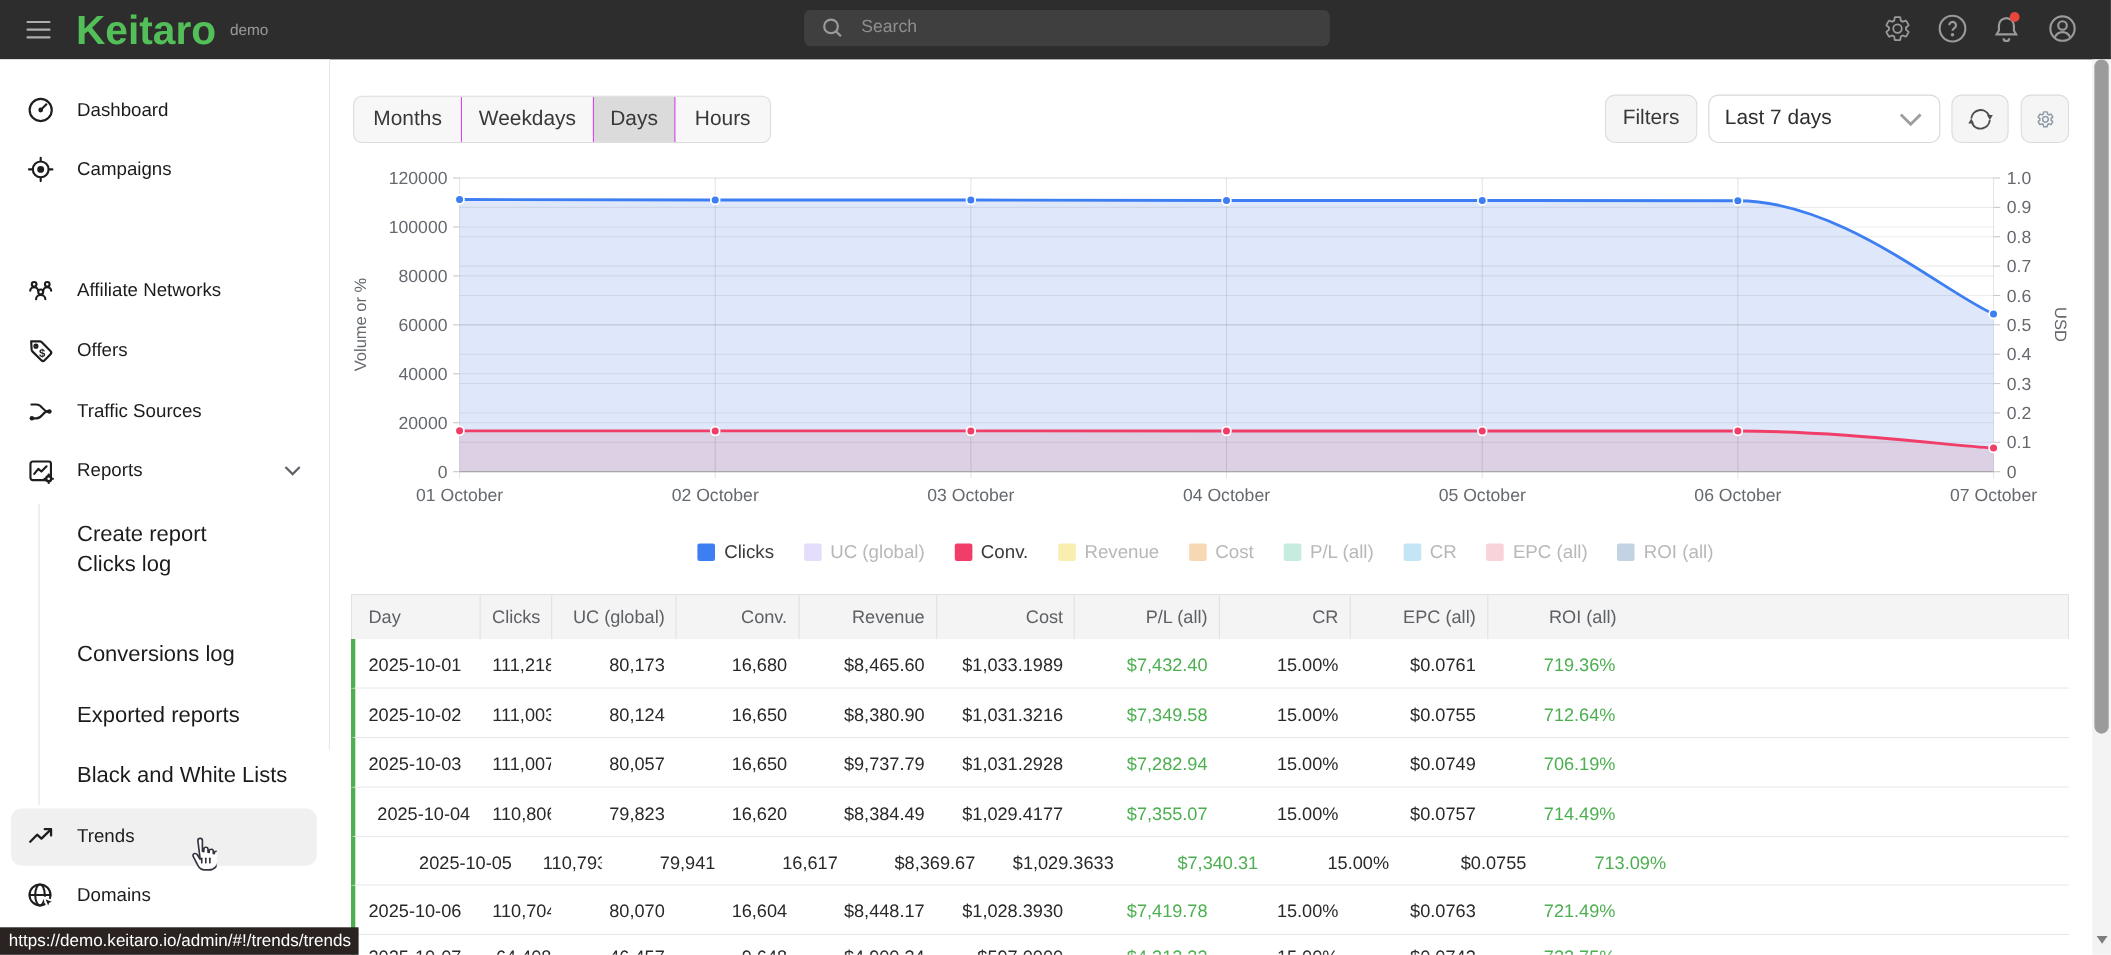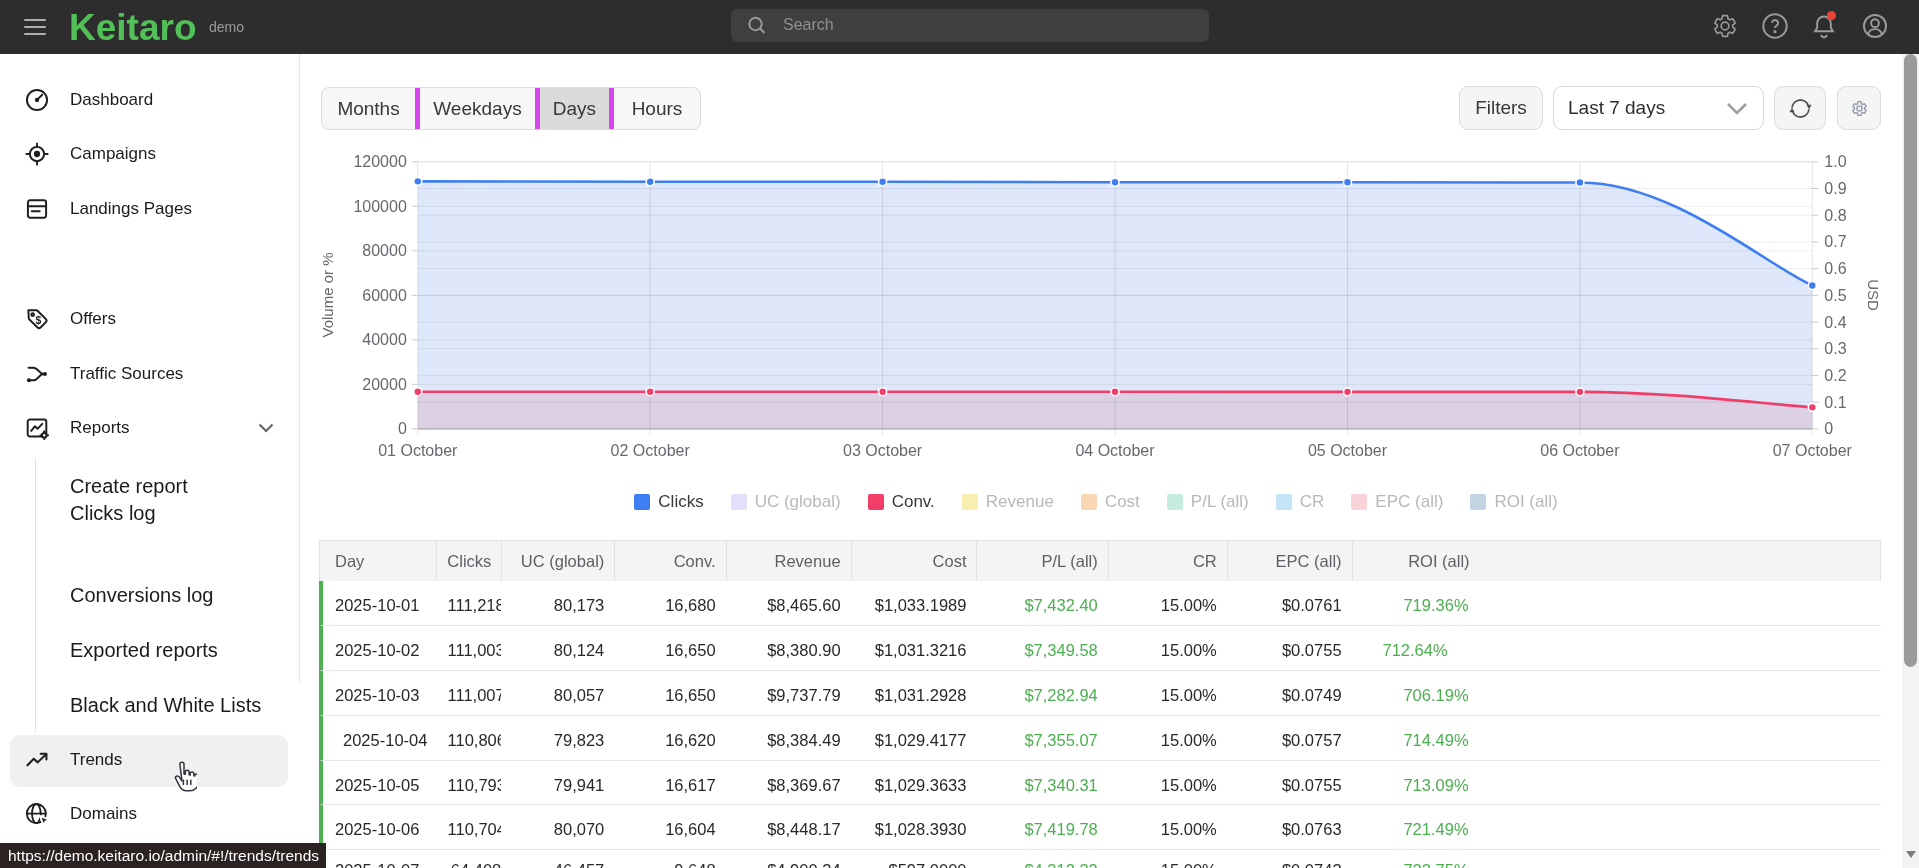--- a/index.html
+++ b/index.html
@@ -18,21 +18,21 @@
 #sidebar { position:absolute; left:0; top:54px; width:300px; height:628px; background:#fff; border-right:1px solid #e7e7e7; }
 .mi { position:absolute; left:0; width:300px; height:55px; }
 .mi .txt { position:absolute; left:70px; top:50%; transform:translateY(-50%); font-size:17px; color:#1b1b1d; }
 .mi svg.icn { position:absolute; left:24px; top:50%; transform:translateY(-50%); }
 .sub { position:absolute; left:70px; font-size:20px; color:#1b1b1d; }
 #subline { position:absolute; left:35px; top:404px; width:1px; height:274px; background:#e3e3e3; }
 #hl { position:absolute; left:10px; top:681px; width:278px; height:52px; background:#f0f0f0; border-radius:10px; }
 #statusbar { position:absolute; left:0; top:843px; width:326px; height:25px; background:#2a2322; color:#fff; font-size:15.5px; line-height:25px; padding-left:8px; z-index:40; }
 
 #tabs { position:absolute; left:321px; top:87px; width:380px; height:43px; border:1px solid #dcdcdc; border-radius:8px; background:#f7f7f7; display:flex; overflow:hidden; }
-.tab { height:100%; display:flex; align-items:center; justify-content:center; font-size:19px; color:#38383a; border-right:5px solid #d946ef; }
+.tab { height:100%; display:flex; align-items:center; justify-content:center; font-size:19px; color:#38383a; border-right:1px solid #d946ef; }
 .tab:last-child { border-right:none; }
 .tab.sel { background:#dbdbdb; }
 .btn { position:absolute; top:86px; height:44px; background:#f5f5f5; border:1px solid #dcdcdc; border-radius:9px; display:flex; align-items:center; justify-content:center; font-size:19px; color:#38383a; }
 #filters { left:1459px; width:84px; }
 #select { position:absolute; left:1553px; top:86px; width:211px; height:44px; background:#fff; border:1px solid #d8d8d8; border-radius:9px; }
 #select span { position:absolute; left:14px; top:10px; font-size:19px; color:#2f2f31; }
 #btn-refresh { left:1774px; width:52px; }
 #btn-gear2 { left:1837px; width:44px; }
 
 #legend { position:absolute; left:296px; top:492px; width:1600px; display:flex; justify-content:center; gap:27px; align-items:center; }
@@ -110,27 +110,30 @@
       <svg class="icn" width="26" height="26" viewBox="0 0 24 24" fill="none" stroke="#1d1d1f" stroke-width="1.8" stroke-linecap="round" stroke-linejoin="round">
         <circle cx="12" cy="12" r="6.6"></circle>
         <circle cx="12" cy="12" r="2.9" fill="#1d1d1f" stroke="none"></circle>
         <line x1="12" y1="2.2" x2="12" y2="5"></line>
         <line x1="12" y1="19" x2="12" y2="21.8"></line>
         <line x1="2.2" y1="12" x2="5" y2="12"></line>
         <line x1="19" y1="12" x2="21.8" y2="12"></line>
       </svg>
       <span class="txt">Campaigns</span>
     </div>
-  <div class="mi" style="top:127.6px">
-      <svg class="icn" width="26" height="26" viewBox="0 0 24 24" fill="none" stroke="#1d1d1f" stroke-width="1.8" stroke-linecap="round" stroke-linejoin="round">
-        <rect x="3.6" y="4" width="16.8" height="16" rx="2"></rect>
-        <line x1="3.6" y1="9.4" x2="20.4" y2="9.4"></line>
-        <line x1="7.2" y1="14" x2="14.5" y2="14"></line>
-      </svg>
-      <span class="txt">Landings Pages</span>
+  <div class="mi" style="top:182.4px">
+      <svg class="icn" width="26" height="26" viewBox="0 0 24 24" fill="none" stroke="#1d1d1f" stroke-width="1.8" stroke-linecap="round" stroke-linejoin="round">
+        <circle cx="6.5" cy="6.9" r="1.95"></circle>
+        <path d="M3.2,12.3 a3.3,3.0 0 0 1 6.6,0"></path>
+        <circle cx="17.5" cy="6.9" r="1.95"></circle>
+        <path d="M14.2,12.3 a3.3,3.0 0 0 1 6.6,0"></path>
+        <circle cx="12" cy="13.3" r="2.05"></circle>
+        <path d="M8.1,19.4 a3.9,3.5 0 0 1 7.8,0"></path>
+      </svg>
+      <span class="txt">Affiliate Networks</span>
     </div>
   <div class="mi" style="top:237.2px">
       <svg class="icn" width="26" height="26" viewBox="0 0 24 24" fill="none" stroke="#1d1d1f" stroke-width="1.8" stroke-linecap="round" stroke-linejoin="round">
         <path d="M4,4 h7.3 a2,2 0 0 1 1.4,0.6 l7.5,7.5 a2,2 0 0 1 0,2.8 l-4.9,4.9 a2,2 0 0 1 -2.8,0 L5,12.4 A2,2 0 0 1 4.4,11 Z"></path>
         <circle cx="8" cy="8" r="1.25"></circle>
         <text x="13.3" y="16.8" font-size="9.5" font-weight="bold" fill="#1d1d1f" stroke="none" text-anchor="middle" font-family="Liberation Sans">$</text>
       </svg>
       <span class="txt">Offers</span>
     </div>
   <div class="mi" style="top:292.0px">
@@ -357,21 +360,21 @@
 <div class="trow drow">
 <div class="c l" style="width:112.5px;padding-left:12px;">2025-10-02</div>
 <div class="c" style="width:65.8px;padding-left:12px;padding-right:0;">111,003</div>
 <div class="c" style="width:113px;">80,124</div>
 <div class="c" style="width:111.3px;">16,650</div>
 <div class="c" style="width:125px;">$8,380.90</div>
 <div class="c" style="width:125.9px;">$1,031.3216</div>
 <div class="c g" style="width:131.3px;">$7,349.58</div>
 <div class="c" style="width:119px;">15.00%</div>
 <div class="c" style="width:124.8px;">$0.0755</div>
-<div class="c g" style="width:127px;text-align:center;">712.64%</div>
+<div class="c g" style="width:127px;">712.64%</div>
 <div class="c" style="flex:1"></div>
 </div>
 <div class="trow drow">
 <div class="c l" style="width:112.5px;padding-left:12px;">2025-10-03</div>
 <div class="c" style="width:65.8px;padding-left:12px;padding-right:0;">111,007</div>
 <div class="c" style="width:113px;">80,057</div>
 <div class="c" style="width:111.3px;">16,650</div>
 <div class="c" style="width:125px;">$9,737.79</div>
 <div class="c" style="width:125.9px;">$1,031.2928</div>
 <div class="c g" style="width:131.3px;">$7,282.94</div>
@@ -387,21 +390,21 @@
 <div class="c" style="width:111.3px;">16,620</div>
 <div class="c" style="width:125px;">$8,384.49</div>
 <div class="c" style="width:125.9px;">$1,029.4177</div>
 <div class="c g" style="width:131.3px;">$7,355.07</div>
 <div class="c" style="width:119px;">15.00%</div>
 <div class="c" style="width:124.8px;">$0.0757</div>
 <div class="c g" style="width:127px;">714.49%</div>
 <div class="c" style="flex:1"></div>
 </div>
 <div class="trow drow">
-<div class="c l" style="width:112.5px;padding-left:12px;">2025-10-05</div>
+<div class="c l" style="width:112.5px;padding-left:12px;margin-left:46px;">2025-10-05</div>
 <div class="c" style="width:65.8px;padding-left:12px;padding-right:0;">110,793</div>
 <div class="c" style="width:113px;">79,941</div>
 <div class="c" style="width:111.3px;">16,617</div>
 <div class="c" style="width:125px;">$8,369.67</div>
 <div class="c" style="width:125.9px;">$1,029.3633</div>
 <div class="c g" style="width:131.3px;">$7,340.31</div>
 <div class="c" style="width:119px;">15.00%</div>
 <div class="c" style="width:124.8px;">$0.0755</div>
 <div class="c g" style="width:127px;">713.09%</div>
 <div class="c" style="flex:1"></div>

